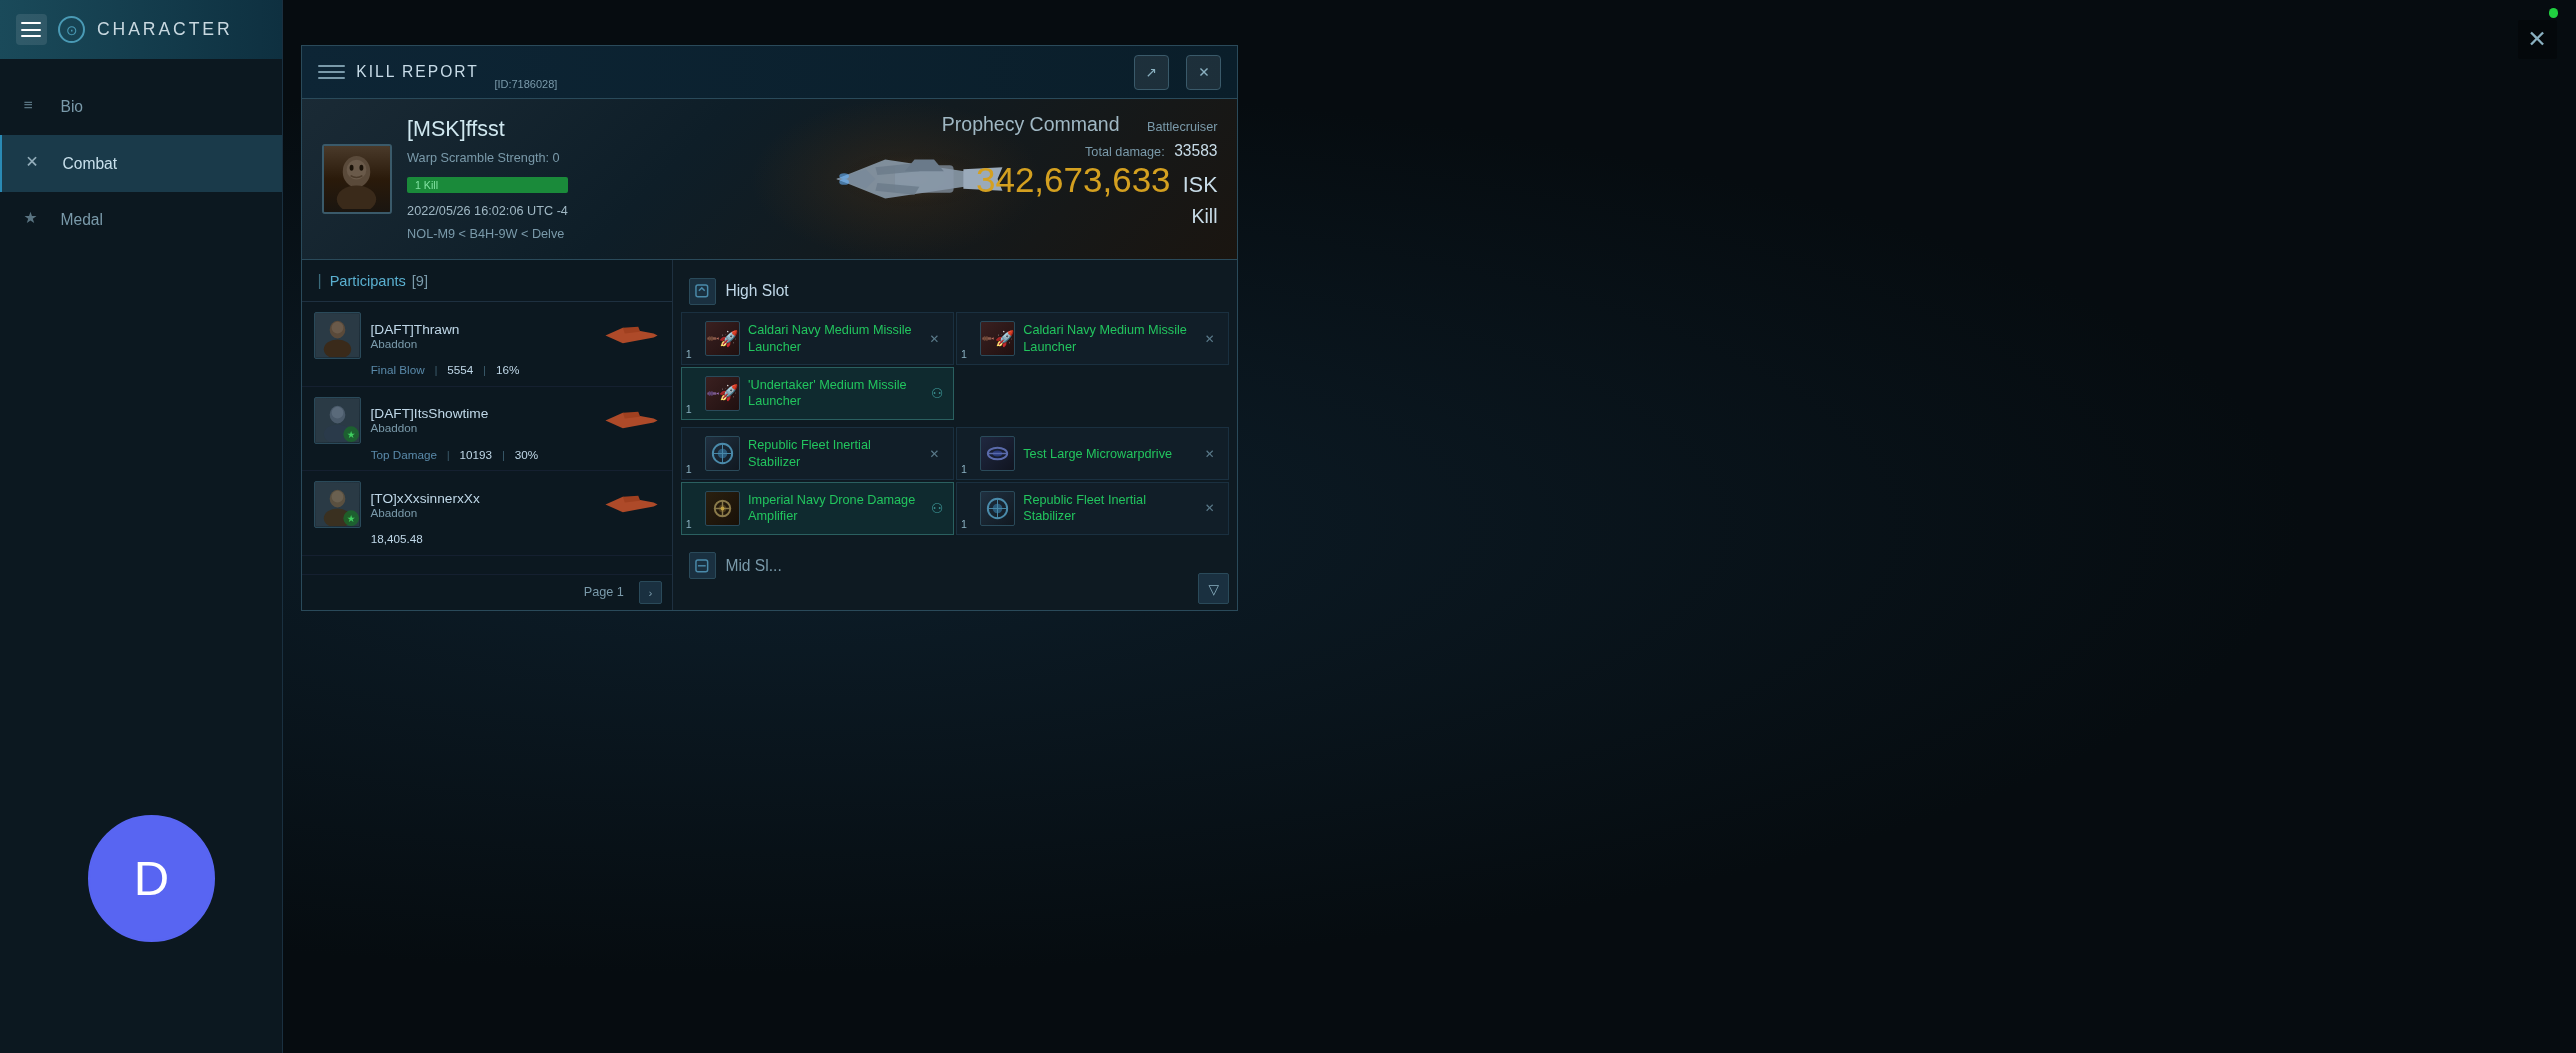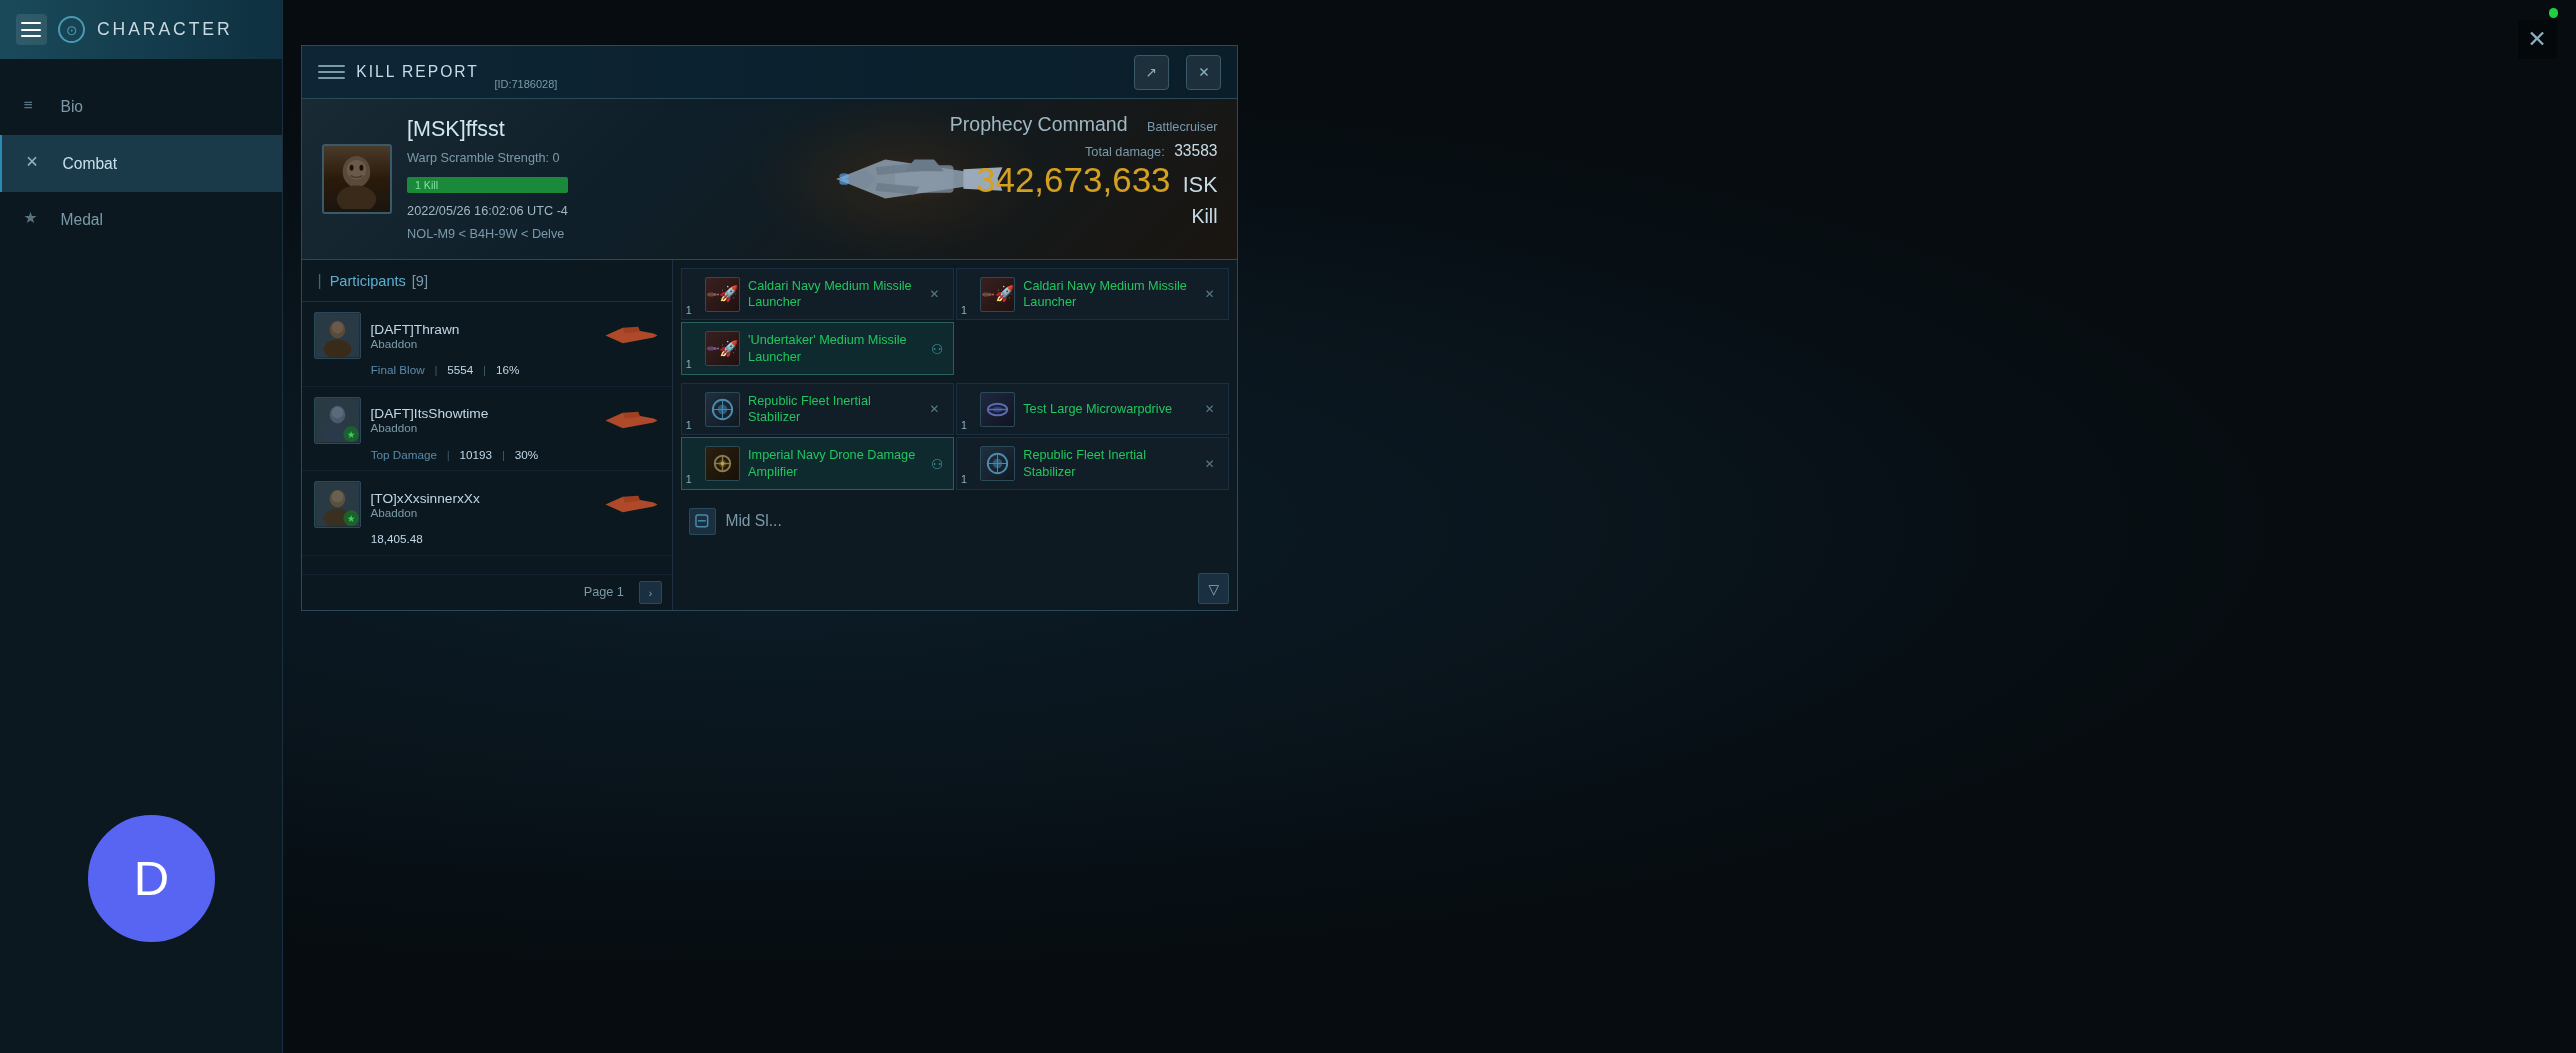--- a/index.html
+++ b/index.html
@@ -712,21 +712,21 @@
         <polygon points="70,62 110,66 115,58 72,54" fill="#6a7a8a" opacity="0.8"></polygon>
 
         <ellipse cx="38" cy="47" rx="5" ry="3" fill="rgba(100,180,255,0.6)"></ellipse>
         <ellipse cx="38" cy="53" rx="5" ry="3" fill="rgba(100,180,255,0.6)"></ellipse>
       </svg>
     </div>
 
     <div class="kill-stats">
       <div>
         <span class="ship-class">Prophecy Command</span>
-        <span class="ship-type" style="margin-left:15px;">Battlecruiser</span>
+        <span class="ship-type" style="margin-left:23px;">Battlecruiser</span>
       </div>
       <div class="damage-label">
         <span>Total damage:</span>
         <span class="damage-value" style="margin-left:5.9px;">33583</span>
       </div>
       <div>
         <span class="isk-value">342,673,633</span>
         <span class="isk-unit" style="margin-left:7.8px;">ISK</span>
       </div>
       <div class="kill-type">Kill</div>
@@ -837,20 +837,29 @@
       </div>
 
       <div style="display:flex; align-items:center; justify-content:flex-end; padding: 5.9px 9.8px; border-top: 1px solid #152030; gap:9px;">
         <span style="color:#7a9aaa; font-size:12.7px;">Page 1</span>
         <div class="pagination-btn">›</div>
       </div>
     </div>
 
     <div class="fitting-panel">
 
+      <div class="slot-section-header">
+        <div class="slot-icon">
+          <svg width="15.6" height="15.6" viewBox="0 0 16 16">
+            <rect x="2" y="2" width="12" height="12" rx="2" fill="none" stroke="#4a8aaa" stroke-width="1.5"></rect>
+            <path d="M5 8 L8 5 L11 8" fill="none" stroke="#4a8aaa" stroke-width="1.5"></path>
+          </svg>
+        </div>
+        <span class="slot-label">High Slot</span>
+      </div>
 
       <div class="slot-items-grid">
 
         <div class="slot-item">
           <span class="item-qty">1</span>
           <div class="item-icon icon-missile">
             <svg width="29" height="29" viewBox="0 0 30 30">
               <rect x="3" y="12" width="20" height="6" rx="2" fill="#8a5a4a"></rect>
               <polygon points="23,15 28,12 28,18" fill="#c07060"></polygon>
               <rect x="6" y="10" width="4" height="10" rx="1" fill="#6a4535"></rect>

